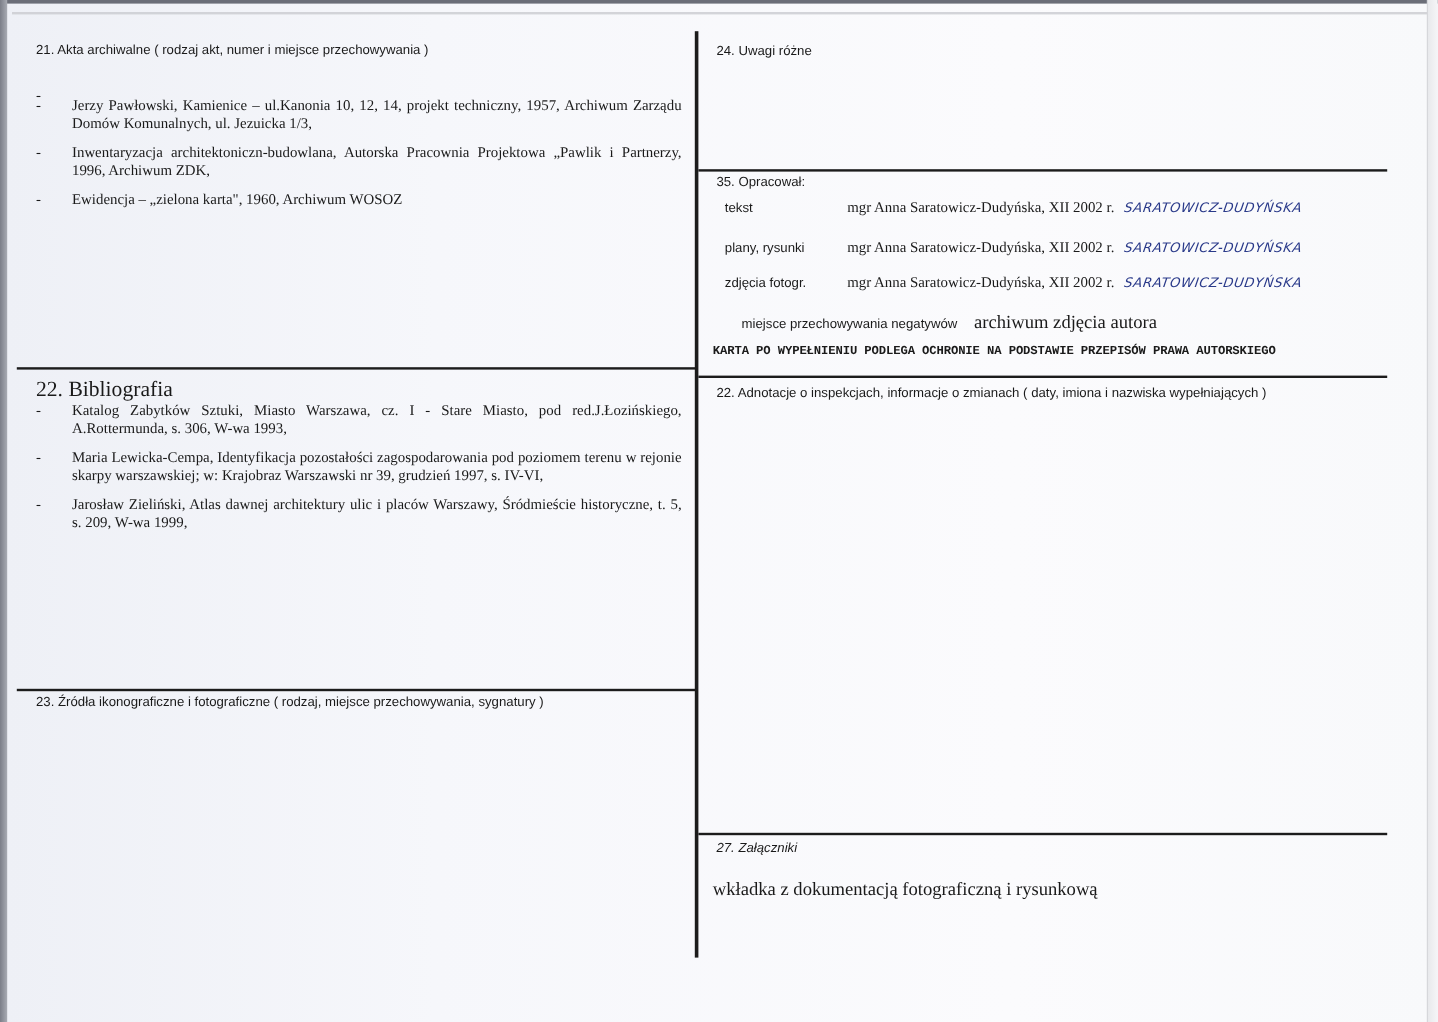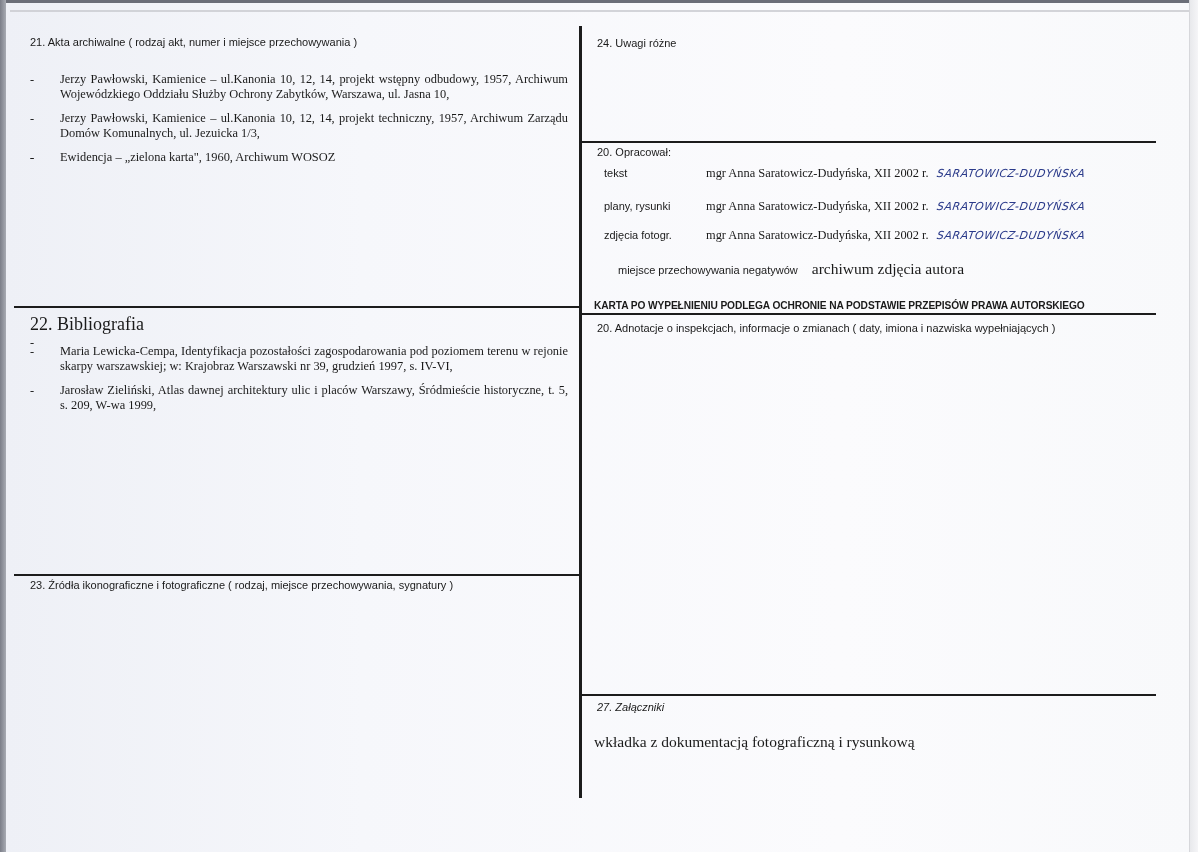--- a/index.html
+++ b/index.html
@@ -13,67 +13,67 @@
   .hline{position:absolute;height:2px;background:#1c1c1c;}
   .serif{font-family:"Liberation Serif",serif;}
   .sec-title{position:absolute;font-size:11px;color:#1a1a1a;white-space:nowrap;}
   .list{position:absolute;margin:0;padding:0;list-style:none;}
   .list li{position:relative;padding-left:38px;font-family:"Liberation Serif",serif;font-size:12.4px;line-height:15px;text-align:justify;margin-bottom:9px;}
   .list li .dash{position:absolute;left:8px;top:0;}
   .row25{position:absolute;left:604px;height:20px;display:flex;align-items:baseline;white-space:nowrap;}
   .row25 .lbl{width:102px;font-size:11px;}
   .row25 .val{font-family:"Liberation Serif",serif;font-size:12.4px;}
   .row25 .sig{font-family:"DejaVu Sans",sans-serif;font-size:11px;color:#2a3a8a;letter-spacing:.5px;margin-left:8px;font-style:italic;transform:skewX(-8deg);display:inline-block;}
-  .copyright{position:absolute;left:594px;top:300px;font-family:Liberation Sans, sans-serif;font-weight:bold;font-size:10.2px;letter-spacing:-.1px;white-space:nowrap;}
+  .copyright{position:absolute;left:594px;top:288px;font-family:Liberation Mono, monospace;font-weight:bold;font-size:10.2px;letter-spacing:-.1px;white-space:nowrap;}
 </style>
 </head>
 <body>
 
 <div class="page"></div>
 <div class="topedge"></div>
 <div class="topfold"></div>
 <div class="leftedge"></div>
 <div class="rightedge"></div>
 
 <div class="vline"></div>
 <div class="hline" style="left:14px;top:306px;width:566px;"></div>
 <div class="hline" style="left:14px;top:574px;width:566px;"></div>
 <div class="hline" style="left:582px;top:141px;width:574px;"></div>
 <div class="hline" style="left:582px;top:313px;width:574px;"></div>
 <div class="hline" style="left:582px;top:694px;width:574px;"></div>
 
 <div>
   <div class="sec-title" style="left:30px;top:36px;">21. Akta archiwalne ( rodzaj akt, numer i miejsce przechowywania )</div>
   <ul class="list" style="left:22px;top:72px;width:546px;">
-    <li><span class="dash">-</span><span>Jerzy Pawłowski, Kamienice – ul.Kanonia 10, 12, 14, projekt wstępny odbudowy, 1957, Archiwum Wojewódzkiego Oddziału Służby Ochrony Zabytków, Warszawa, ul. Jasna 10,</span></li>
+    <li><span class="dash">-</span></li>
     <li><span class="dash">-</span><span>Jerzy Pawłowski, Kamienice – ul.Kanonia 10, 12, 14, projekt techniczny, 1957, Archiwum Zarządu Domów Komunalnych, ul. Jezuicka 1/3,</span></li>
-    <li><span class="dash">-</span></li>
+    <li><span class="dash">-</span><span>Inwentaryzacja architektoniczn-budowlana, Autorska Pracownia Projektowa „Pawlik i Partnerzy, 1996, Archiwum ZDK,</span></li>
     <li><span class="dash">-</span><span>Ewidencja – „zielona karta", 1960, Archiwum WOSOZ</span></li>
   </ul>
 </div>
 
 <div>
   <div class="sec-title serif" style="left:30px;top:314px;font-size:18px;">22. Bibliografia</div>
   <ul class="list" style="left:22px;top:335px;width:546px;">
-    <li><span class="dash">-</span></li>
+    <li><span class="dash">-</span><span>Katalog Zabytków Sztuki, Miasto Warszawa, cz. I - Stare Miasto, pod red.J.Łozińskiego, A.Rottermunda, s. 306, W-wa 1993,</span></li>
     <li><span class="dash">-</span><span>Maria Lewicka-Cempa, Identyfikacja pozostałości zagospodarowania pod poziomem terenu w rejonie skarpy warszawskiej; w: Krajobraz Warszawski nr 39, grudzień 1997, s. IV-VI,</span></li>
     <li><span class="dash">-</span><span>Jarosław Zieliński, Atlas dawnej architektury ulic i placów Warszawy, Śródmieście historyczne, t. 5, s. 209, W-wa 1999,</span></li>
   </ul>
 </div>
 
 <div>
   <div class="sec-title" style="left:30px;top:579px;">23. Źródła ikonograficzne i fotograficzne ( rodzaj, miejsce przechowywania, sygnatury )</div>
 </div>
 
 <div>
   <div class="sec-title" style="left:597px;top:37px;">24. Uwagi różne</div>
 </div>
 
 <div>
-  <div class="sec-title" style="left:597px;top:146px;">20. Opracował:</div>
+  <div class="sec-title" style="left:597px;top:146px;">35. Opracował:</div>
 
   <div class="row25" style="top:166px;">
     <span class="lbl">tekst</span>
     <span class="val">mgr Anna Saratowicz-Dudyńska, XII 2002 r.</span>
     <span class="sig">SARATOWICZ-DUDYŃSKA</span>
   </div>
   <div class="row25" style="top:199px;">
     <span class="lbl">plany, rysunki</span>
     <span class="val">mgr Anna Saratowicz-Dudyńska, XII 2002 r.</span>
     <span class="sig">SARATOWICZ-DUDYŃSKA</span>
@@ -86,19 +86,19 @@
 
   <div class="row25" style="top:260px;left:606px;">
     <span style="font-size:11px;margin-right:14px;padding-left:12px;">miejsce przechowywania negatywów</span>
     <span class="serif" style="font-size:15.5px;">archiwum zdjęcia autora</span>
   </div>
 
   <div class="copyright">KARTA PO WYPEŁNIENIU PODLEGA OCHRONIE NA PODSTAWIE PRZEPISÓW PRAWA AUTORSKIEGO</div>
 </div>
 
 <div>
-  <div class="sec-title" style="left:597px;top:322px;">20. Adnotacje o inspekcjach, informacje o zmianach ( daty, imiona i nazwiska wypełniających )</div>
+  <div class="sec-title" style="left:597px;top:322px;">22. Adnotacje o inspekcjach, informacje o zmianach ( daty, imiona i nazwiska wypełniających )</div>
 </div>
 
 <div>
   <div class="sec-title" style="left:597px;top:701px;font-style:italic;">27. Załączniki</div>
   <div class="serif" style="position:absolute;left:594px;top:733px;font-size:15.5px;white-space:nowrap;">wkładka z dokumentacją fotograficzną i rysunkową</div>
 </div>
 
 </body></html>

